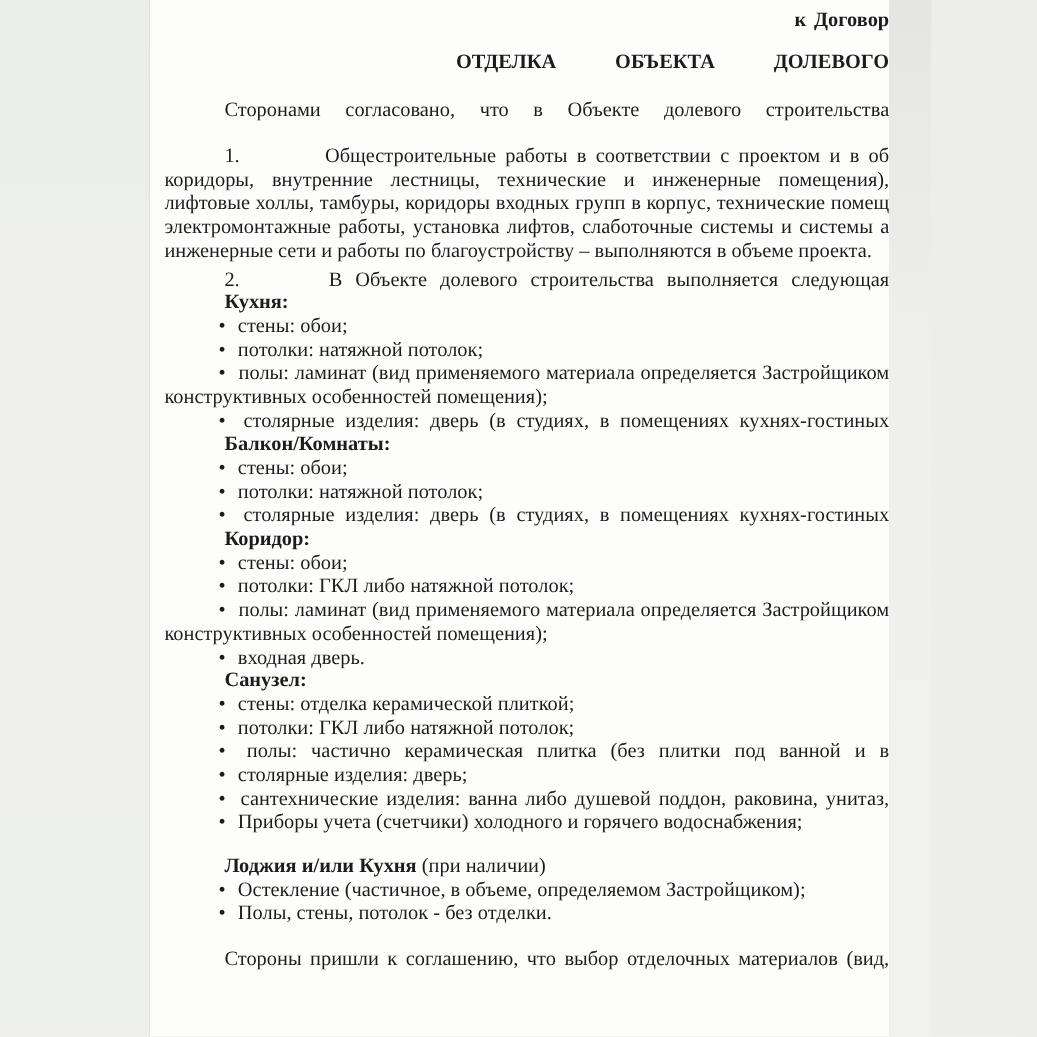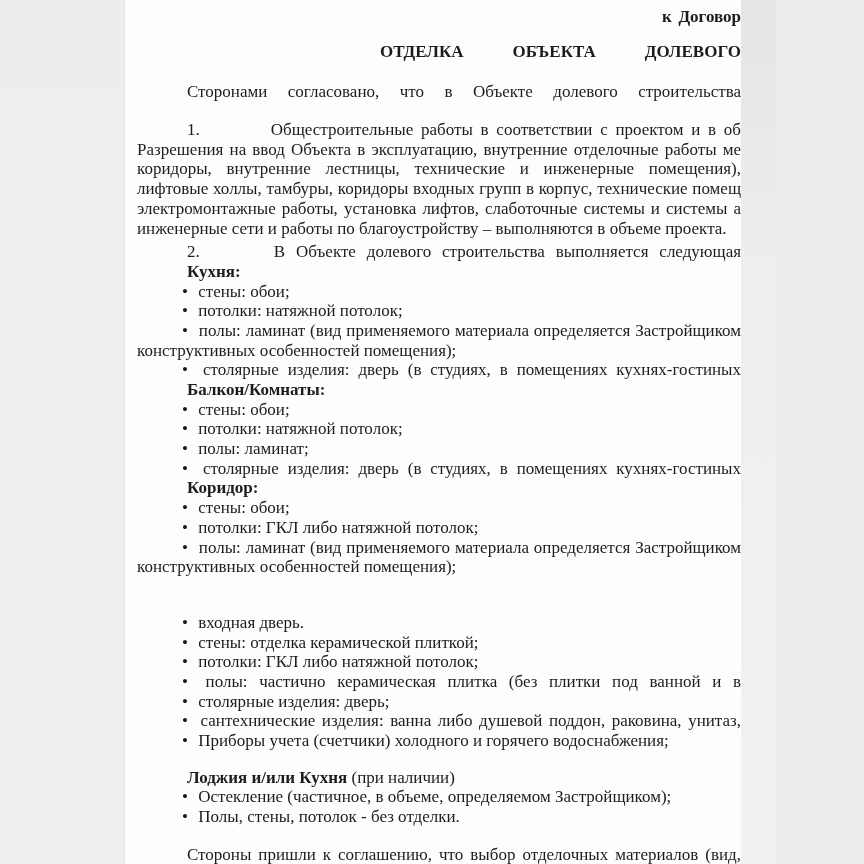--- a/index.html
+++ b/index.html
@@ -61,26 +61,20 @@
         <div class="line justify" style="padding-left: 50px; margin-top: 18px;">
     <span class="num">1.</span>
     
     
     <span class="text-part">Общестроительные работы в соответствии с проектом и в об</span>
   </div>
         <div class="line justify" style="padding-left: 0px;">
     
     
     
-    <span class="text-part">Разрешения на ввод Объекта в эксплуатацию, внутренние отделочные работы ме</span>
-  </div>
-        <div class="line justify" style="padding-left: 0px;">
-    
-    
-    
     <span class="text-part">коридоры, внутренние лестницы, технические и инженерные помещения),</span>
   </div>
         <div class="line justify" style="padding-left: 0px;">
     
     
     
     <span class="text-part">лифтовые холлы, тамбуры, коридоры входных групп в корпус, технические помещ</span>
   </div>
         <div class="line justify" style="padding-left: 0px;">
     
@@ -147,26 +141,20 @@
     <span class="bullet-glyph">•</span>
     
     <span class="text-part">стены: обои;</span>
   </div>
         <div class="line" style="padding-left: 45px;">
     
     <span class="bullet-glyph">•</span>
     
     <span class="text-part">потолки: натяжной потолок;</span>
   </div>
-        <div class="line" style="padding-left: 45px;">
-    
-    <span class="bullet-glyph">•</span>
-    
-    <span class="text-part">полы: ламинат;</span>
-  </div>
         <div class="line justify" style="padding-left: 45px;">
     
     <span class="bullet-glyph">•</span>
     
     <span class="text-part">столярные изделия: дверь (в студиях, в помещениях кухнях-гостиных отсутст</span>
   </div>
         <div class="line bold" style="padding-left: 50px;">
     
     
     
@@ -189,25 +177,31 @@
     <span class="bullet-glyph">•</span>
     
     <span class="text-part">полы: ламинат (вид применяемого материала определяется Застройщиком</span>
   </div>
         <div class="line" style="padding-left: 0px;">
     
     
     
     <span class="text-part">конструктивных особенностей помещения);</span>
   </div>
-        <div class="line" style="padding-left: 45px; margin-top: 36px;">
+        <div class="line" style="padding-left: 45px;">
     
     <span class="bullet-glyph">•</span>
     
     <span class="text-part">входная дверь.</span>
+  </div>
+        <div class="line bold" style="padding-left: 50px;">
+    
+    
+    
+    <span class="text-part">Санузел:</span>
   </div>
         <div class="line" style="padding-left: 45px;">
     
     <span class="bullet-glyph">•</span>
     
     <span class="text-part">стены: отделка керамической плиткой;</span>
   </div>
         <div class="line" style="padding-left: 45px;">
     
     <span class="bullet-glyph">•</span>

